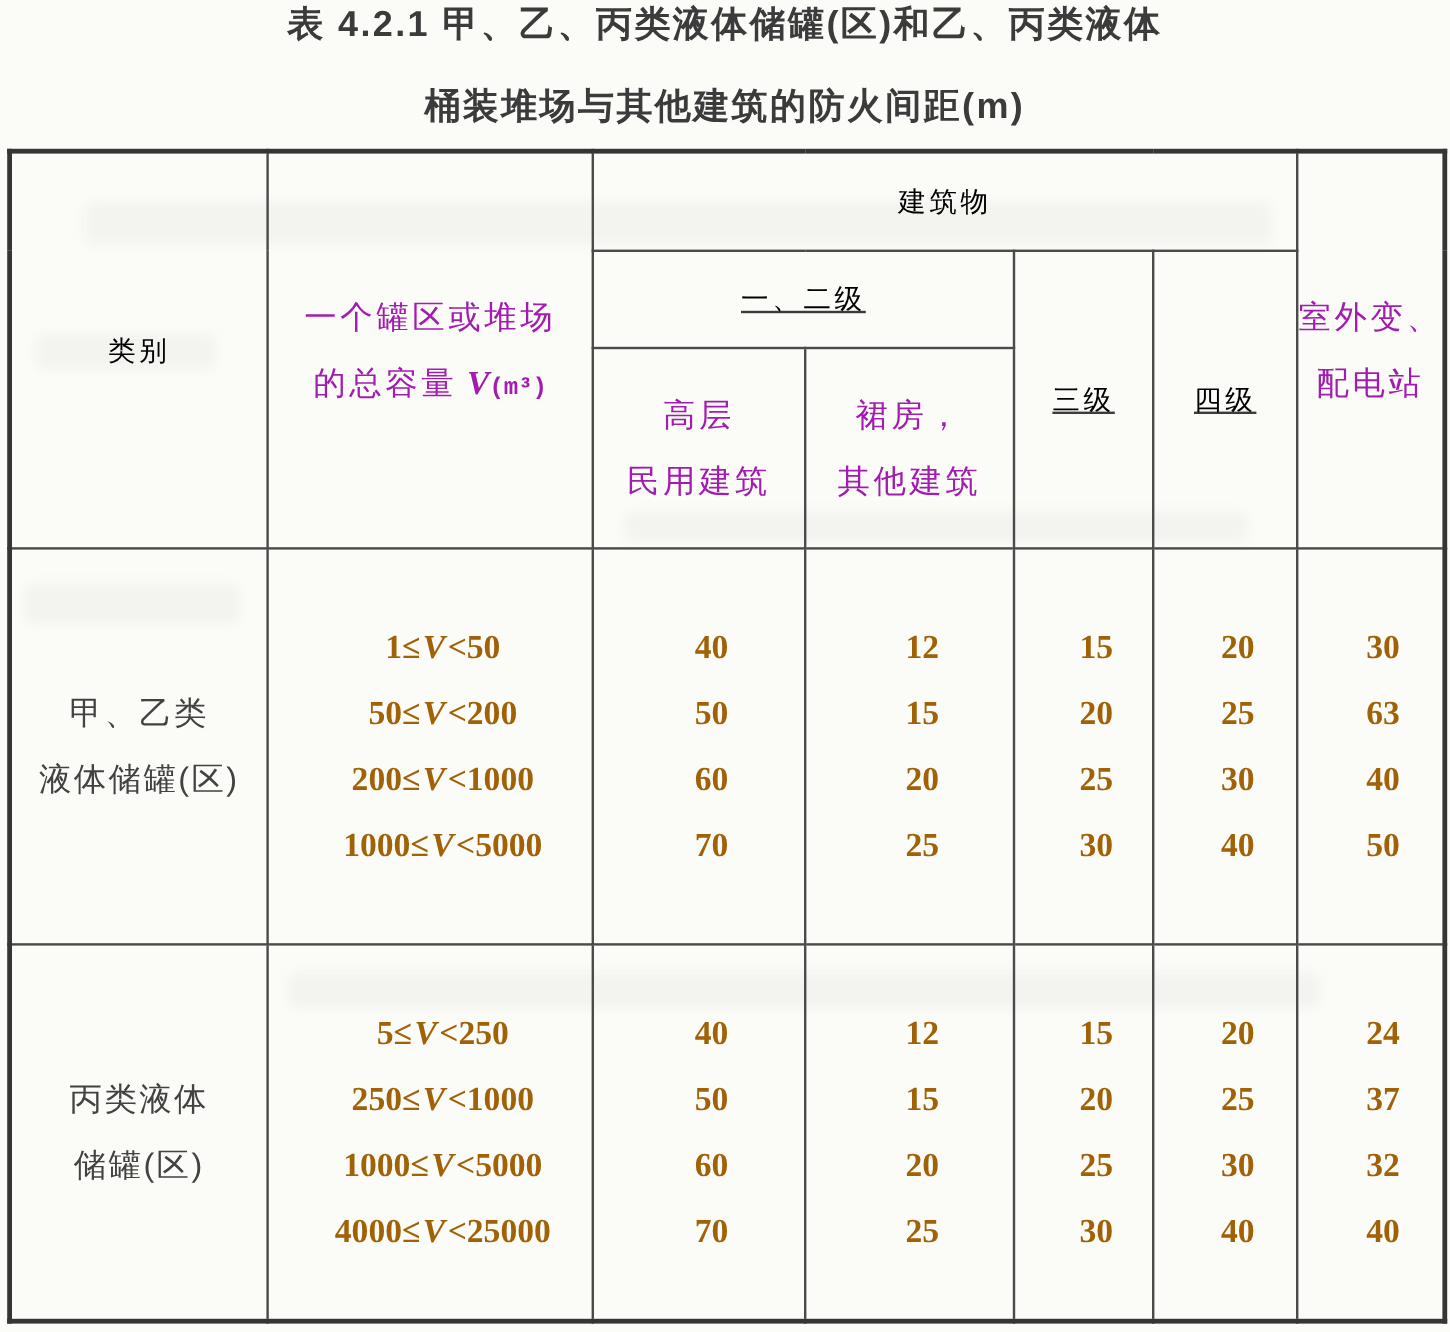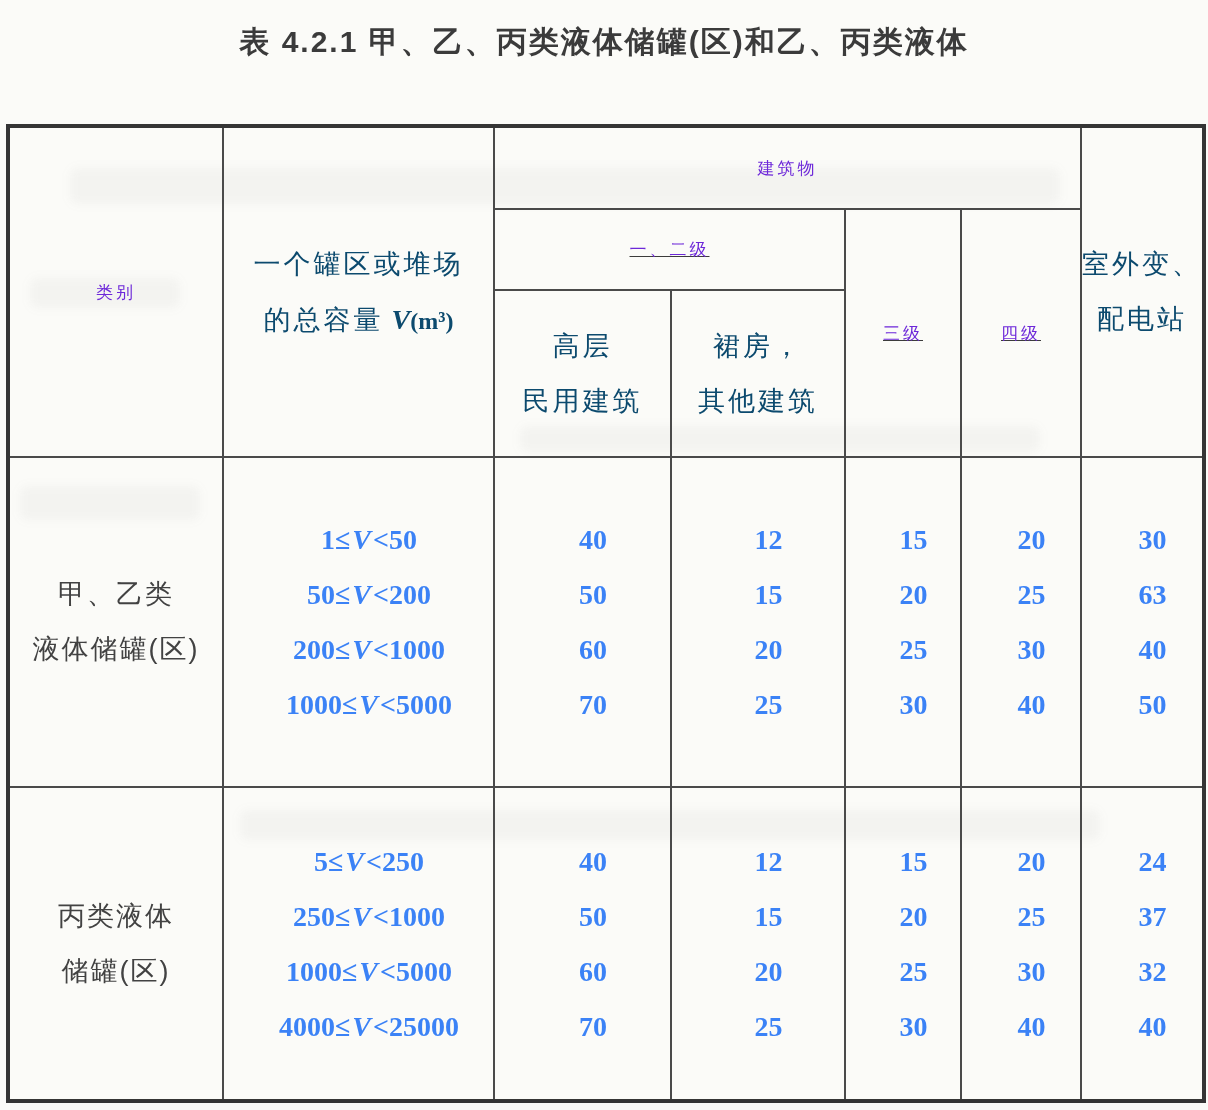--- a/index.html
+++ b/index.html
@@ -30,21 +30,21 @@
 
   .title-line {
     position: absolute;
     left: 0; width: 1208px;
     text-align: center;
     font-weight: 700;
     font-size: 30px;
     letter-spacing: 2px;
     color: #3b3b3b;
   }
-  .title-line.l1 { top: 22px; }
+  .title-line.l1 { top: 0; }
   .title-line.l2 { top: 68px; }
 
   table.fire-table {
     position: absolute;
     left: 6px; top: 124px;
     width: 1196px;
     border-collapse: collapse;
     table-layout: fixed;
     background: transparent;
   }
@@ -57,53 +57,53 @@
   }
   table.fire-table { border: 4px solid #353535; }
 
   tr.hrow1 { height: 83px; }
   tr.hrow2 { height: 81px; text-decoration: underline; }
   tr.hrow3 { height: 167px; }
   tr.block1 { height: 330px; }
   tr.block2 { height: 314px; }
 
   .cjk {
-    font-size: 17px;
+    font-size: 23px;
     letter-spacing: 3px;
-    color: #6d28d9;
+    color: #000000;
     font-weight: 500;
   }
   .hline {
     height: 55px; line-height: 55px;
     font-size: 27px;
     letter-spacing: 3px;
-    color: #0c4a6e;
+    color: #a21caf;
     font-weight: 500;
     white-space: nowrap;
   }
   .serif-var {
     font-family: "Liberation Serif", serif;
     font-style: italic;
     font-weight: 700;
     letter-spacing: 0;
     margin-left: 8px;
     font-size: 28px;
   }
   .serif-unit {
-    font-family: Liberation Serif, serif;
+    font-family: Liberation Mono, monospace;
     font-weight: 700;
     letter-spacing: 0;
-    font-size: 24px;
+    font-size: 20px;
   }
   .num-line {
     height: 55px; line-height: 55px;
     font-family: "Liberation Serif", serif;
     font-weight: 700;
     font-size: 28px;
-    color: #3b82f6;
+    color: #a16207;
     white-space: nowrap;
     padding-left: 21px;
   }
   .num-line .var { font-style: italic; padding: 0 2px; }
   .cjk-line {
     height: 55px; line-height: 55px;
     font-size: 27px;
     letter-spacing: 2px;
     color: #424242;
     font-weight: 400;
@@ -115,20 +115,21 @@
 
 <div class="page">
 
   <div class="smudge s1"></div>
   <div class="smudge s2"></div>
   <div class="smudge s3"></div>
   <div class="smudge s4"></div>
   <div class="smudge s5"></div>
 
   <div class="title-line l1">表 4.2.1  甲、乙、丙类液体储罐(区)和乙、丙类液体</div>
+  <div class="title-line l2">桶装堆场与其他建筑的防火间距(m)</div>
 
   <table class="fire-table">
     <colgroup>
       <col style="width:215px">
       <col style="width:271px">
       <col style="width:177px">
       <col style="width:174px">
       <col style="width:116px">
       <col style="width:120px">
       <col style="width:123px">

